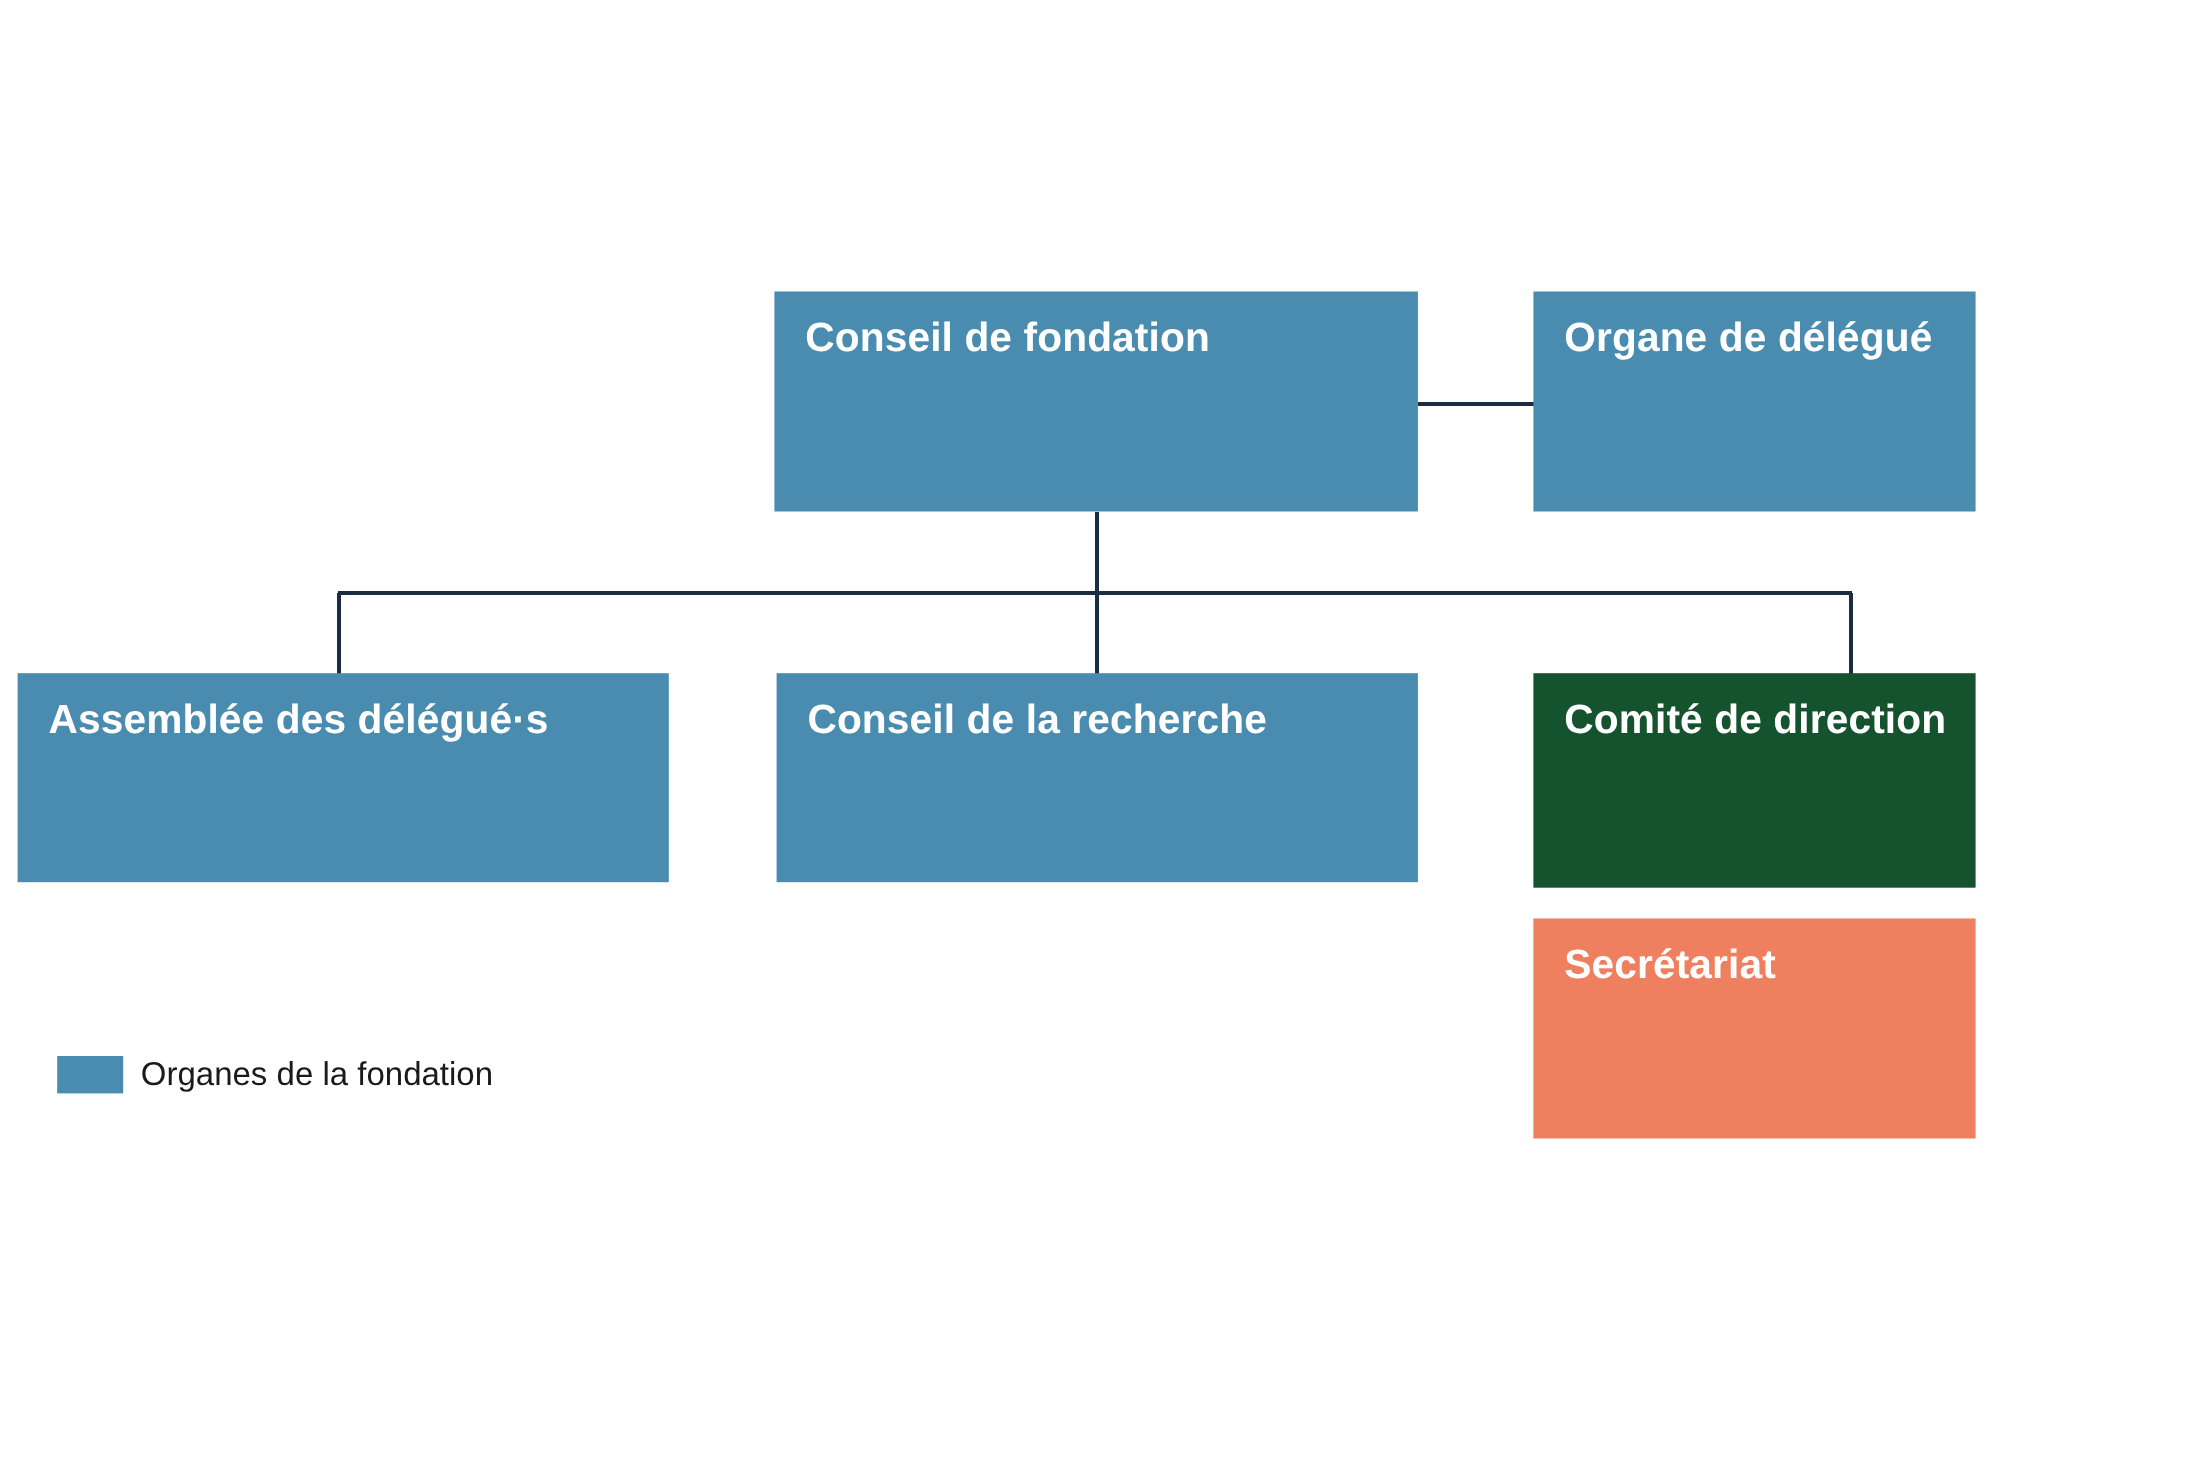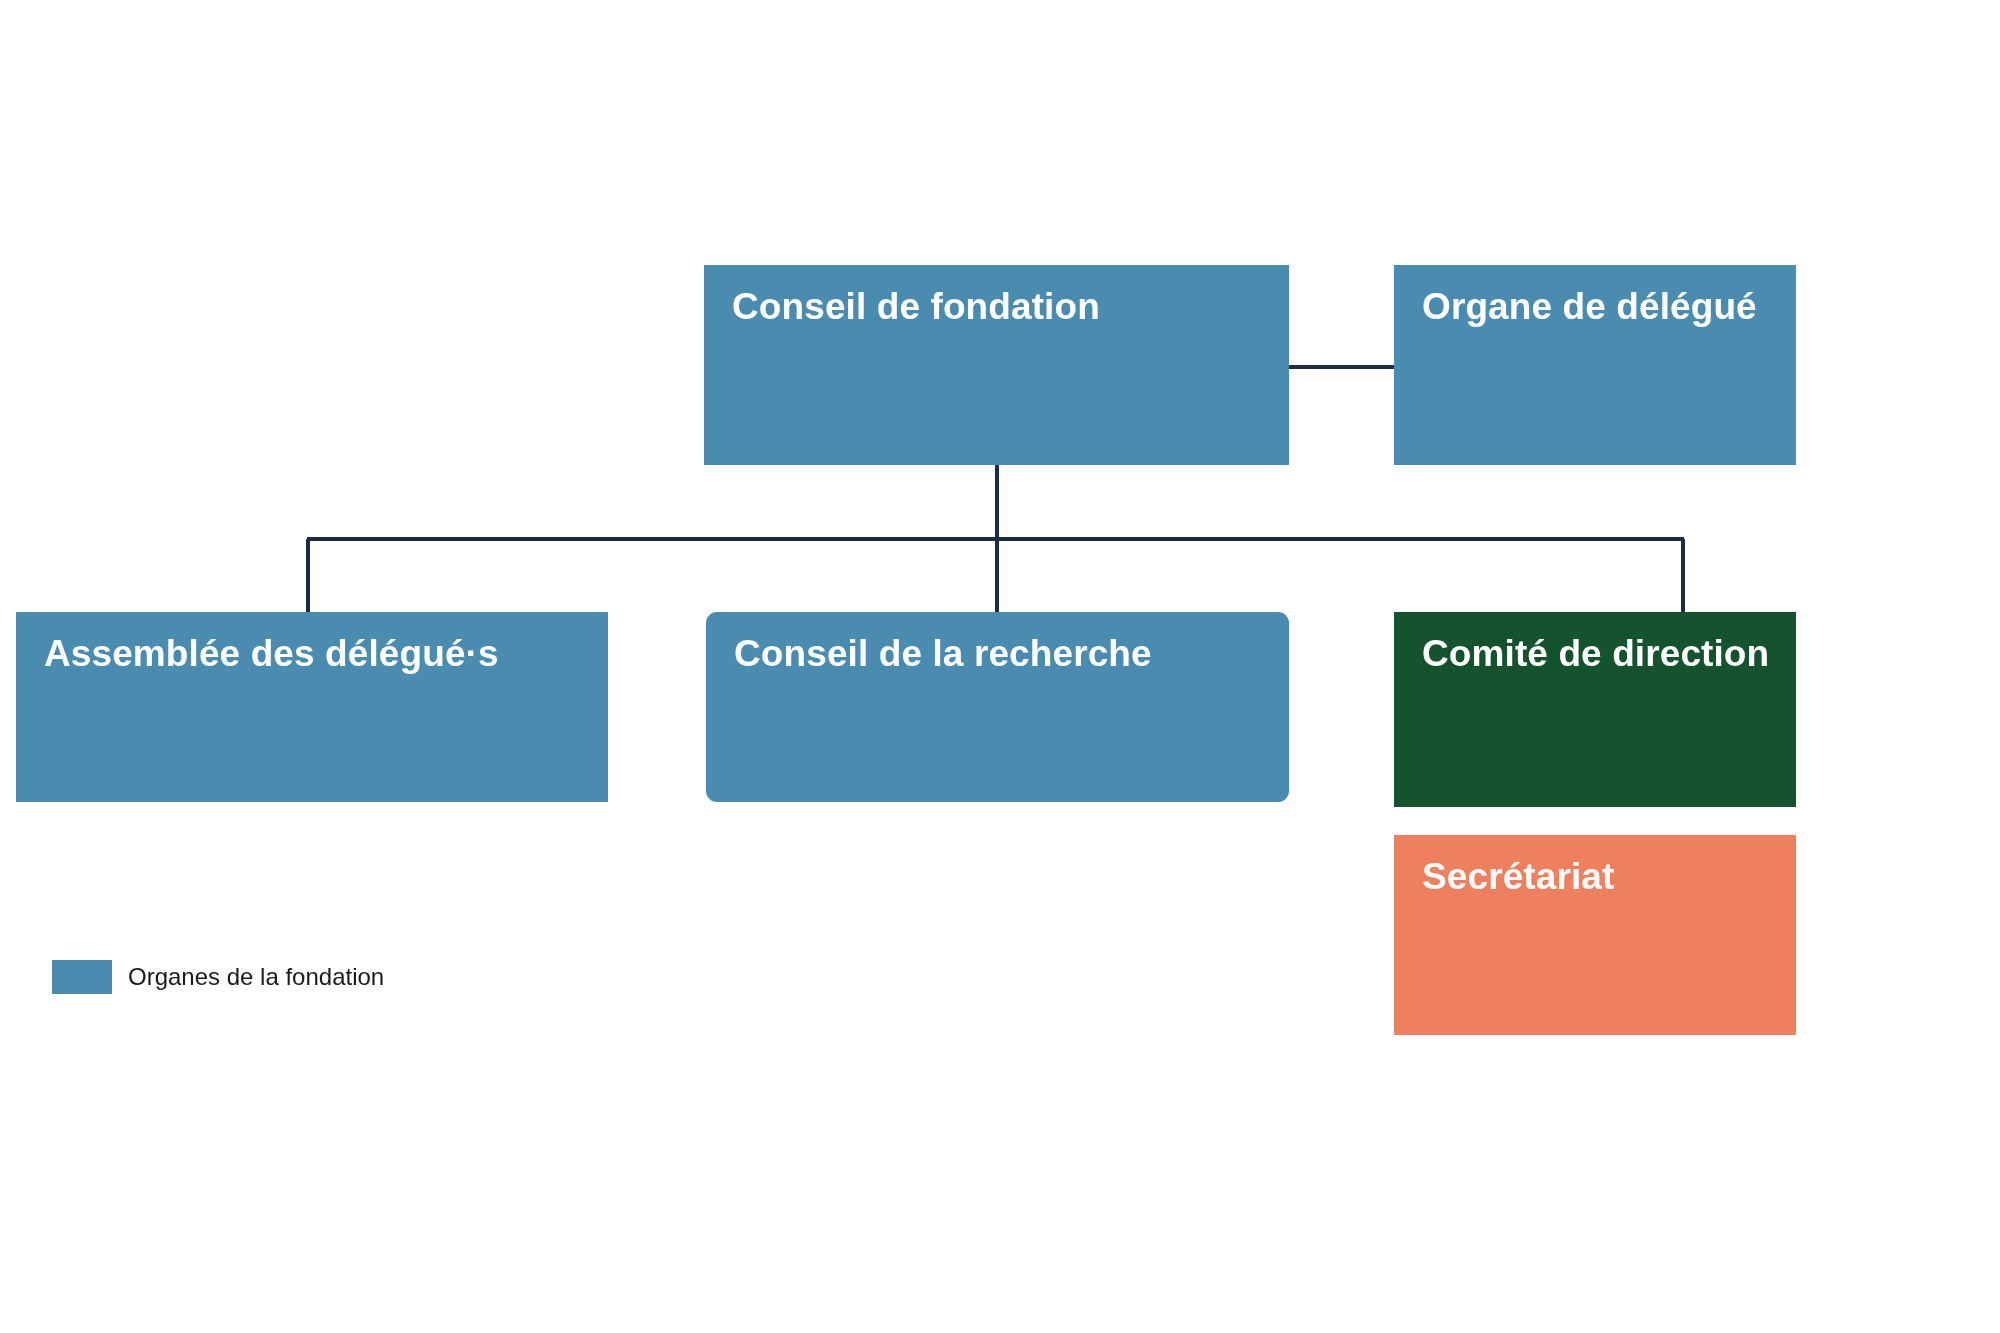--- a/index.html
+++ b/index.html
@@ -42,41 +42,41 @@
     font-weight: bold;
     font-size: 37px;
     line-height: 44px;
     letter-spacing: 0.1px;
     white-space: nowrap;
   }
   
   #node-conseil-fondation   { left: 704px;  top: 265px; width: 585px; height: 200px; }
   #node-organe-revision     { left: 1394px; top: 265px; width: 584px; height: 200px; }
   #node-assemblee-delegues  { left: 16px;   top: 612px; width: 592px; height: 190px; }
-  #node-conseil-recherche   { left: 706px;  top: 612px; width: 583px; height: 190px; border-radius: 11px; }
+  #node-conseil-recherche   { left: 706px;  top: 612px; width: 583px; height: 190px; }
   #node-comite-direction    { left: 1394px; top: 612px; width: 584px; height: 195px; }
   #node-secretariat         { left: 1394px; top: 807px; width: 584px; height: 200px; }
 
   
   #legend {
     position: absolute;
     left: 52px;
     top: 960px;
     display: flex;
     align-items: center;
     gap: 16px;
   }
   #legend-swatch {
     width: 60px;
     height: 34px;
     display: block;
   }
   #legend-label {
     font-family: "Liberation Sans", sans-serif;
-    font-size: 24px;
+    font-size: 30px;
     line-height: 34px;
     color: #1a1a1a;
     white-space: nowrap;
   }
 </style>
 </head>
 <body>
 
 <div id="chart-root">
 

